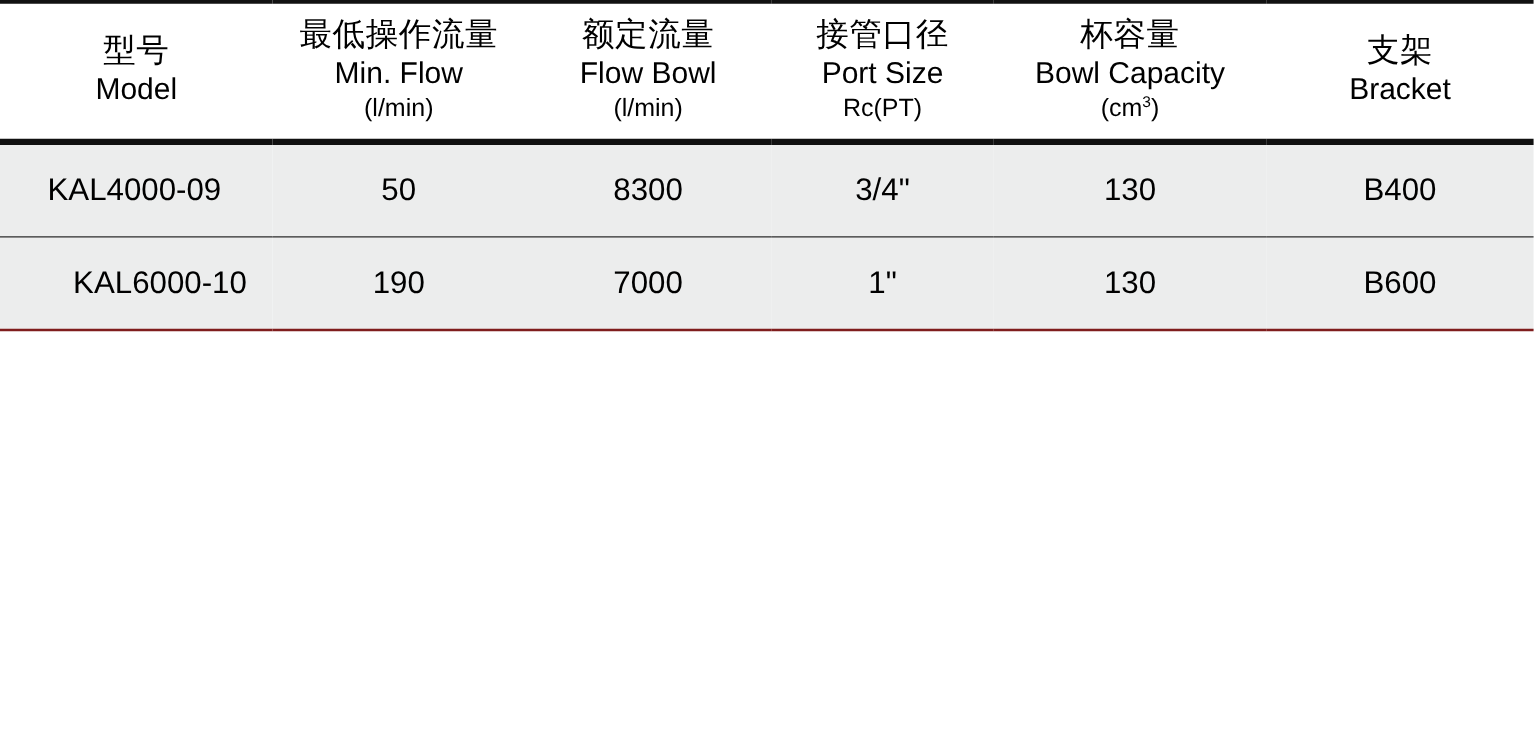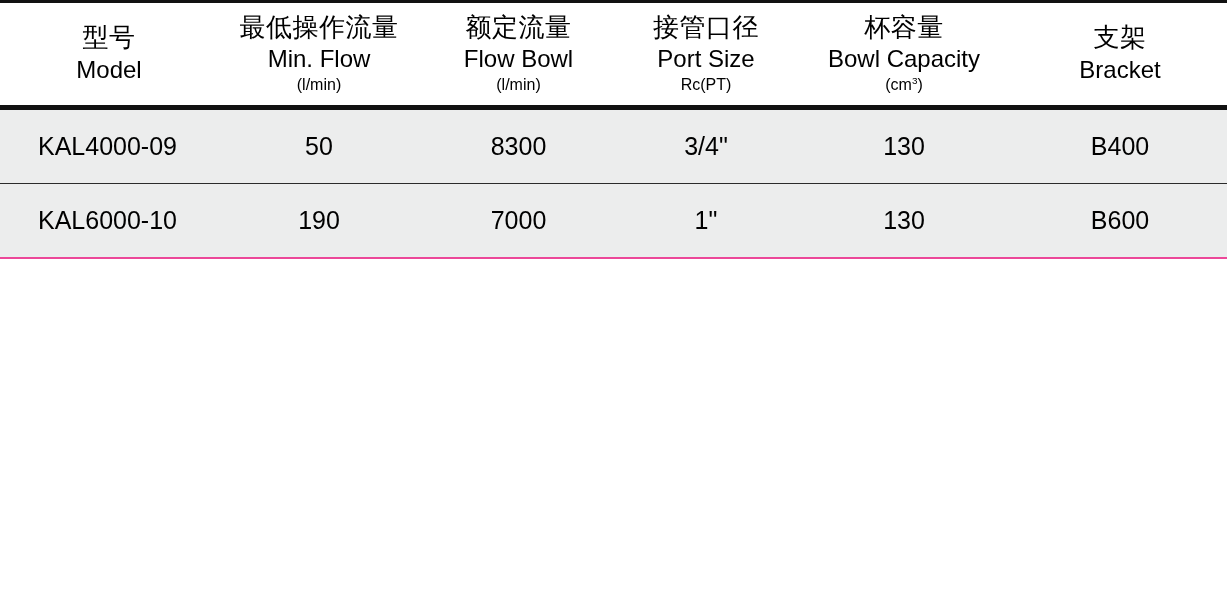--- a/index.html
+++ b/index.html
@@ -33,38 +33,39 @@
     display: block;
     font-size: 26px;
     letter-spacing: 0.5px;
   }
   .hdr-en {
     display: block;
     font-size: 24px;
   }
   .hdr-unit {
     display: block;
-    font-size: 16px;
+    font-size: 20px;
   }
   thead tr {
     border-top: 3px solid #111111;
     border-bottom: 5px solid #111111;
   }
   
   tbody td {
     font-size: 25px;
     height: 73px;
     border-bottom: 1.5px solid #2b2b2b;
     padding: 0;
   }
   tbody tr.alt td {
     background: #eceded;
   }
   tbody tr:last-child td {
-    border-bottom: 2px solid #ec4899;
+    border-bottom: 2px solid #7f1d1d;
+    text-align: center;
   }
   td.model-cell {
     text-align: left;
     padding-left: 38px;
   }
   sup {
     font-size: 0.62em;
     vertical-align: super;
     line-height: 0;
   }

